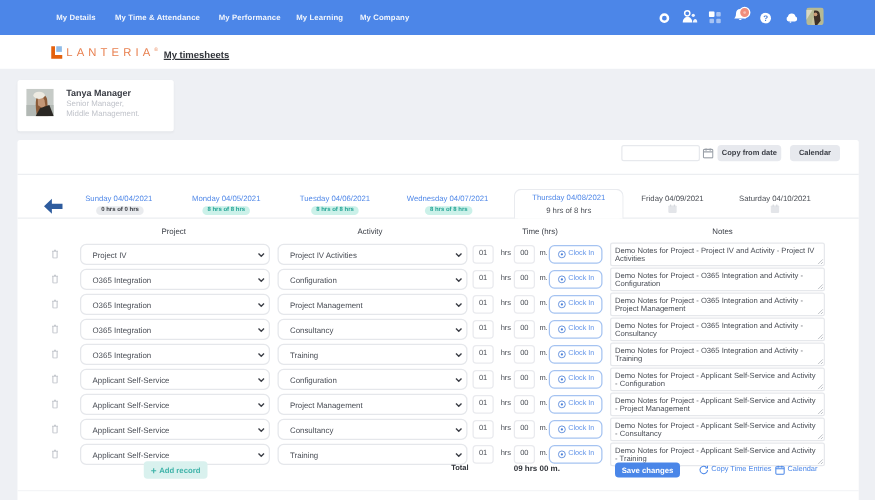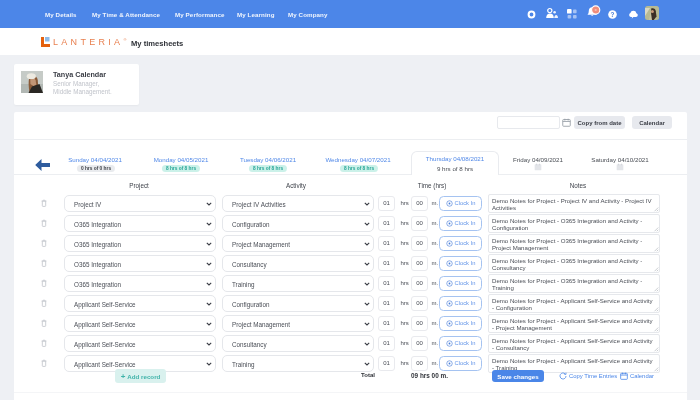--- a/index.html
+++ b/index.html
@@ -5,21 +5,21 @@
 html,body { width:700px; height:400px; overflow:hidden; }
 body { font-family:"Liberation Sans", sans-serif; }
 #app { position:relative; width:700px; height:400px; background:#eef0f4; }
 .abs { position:absolute; }
 
 #topbar { position:absolute; left:0; top:0; width:700px; height:28px; background:#4c86e8; }
 .nav { position:absolute; top:10.5px; font-size:6.2px; font-weight:700; color:#f0f5fd; white-space:nowrap; letter-spacing:.1px; }
 
 #logobar { position:absolute; left:0; top:28px; width:700px; height:27px; background:#fff; }
 #lname { position:absolute; left:53px; top:37px; font-size:9px; letter-spacing:3.3px; color:#e87f4e; font-weight:400; }
-#ltitle { position:absolute; left:131px; top:39px; font-size:7.6px; font-weight:700; color:#2f3238; }
+#ltitle { position:absolute; left:131px; top:39px; font-size:7.6px; font-weight:700; color:#2f3238;text-decoration:underline; }
 
 #ucard { position:absolute; left:14px; top:64px; width:125px; height:41px; background:#fff; border-radius:2px; box-shadow:0 1px 2px rgba(0,0,0,.04); }
 #uname { position:absolute; left:53px; top:70px; font-size:7.2px; font-weight:700; color:#3a3d45; }
 .usub { position:absolute; left:53px; font-size:6.3px; color:#c0c3ca; }
 
 #panel { position:absolute; left:14px; top:112px; width:673px; height:288px; background:#fff; border-radius:2px 2px 0 0; }
 
 #dinput { position:absolute; left:497px; top:116px; width:63px; height:13px; background:#fff; border:1px solid #e7e9ed; border-radius:2px; }
 .gbtn { position:absolute; top:116px; height:13px; background:#e7e9ee; border-radius:3px; font-size:6px; font-weight:600; color:#3a3d45; display:flex; align-items:center; justify-content:center; }
 #divider1 { position:absolute; left:14px; top:139px; width:673px; height:1px; background:#eceef1; }
@@ -112,21 +112,21 @@
 
   <div id="ucard"></div>
   <svg class="abs" style="left:21px;top:71px" width="22" height="22" viewBox="0 0 22 22">
       <rect width="22" height="22" fill="#c6cbc7"></rect>
       <rect y="13" width="22" height="9" fill="#b2b8b4"></rect>
       <path d="M8.6 5.5C13 3 16.5 5.5 16.8 9.5L17.6 22H8.5C7.6 16 7 10 8.6 5.5z" fill="#8a5a38"></path>
       <path d="M9.2 7c2.6-.8 4.6 0 5.4 2.2l.7 4.3-2.5 1.8-3.4-2.2z" fill="#c29676"></path>
       <ellipse cx="10.3" cy="5.2" rx="4.6" ry="2.9" fill="#edeae1"></ellipse>
       <path d="M11 15.5l7.5-2.5 3.5 9H7.5z" fill="#2a2723"></path>
     </svg>
-  <span id="uname">Tanya Calendar</span>
+  <span id="uname">Tanya Manager</span>
   <span class="usub" style="top:80px">Senior Manager,</span>
   <span class="usub" style="top:88px">Middle Management.</span>
 
   <div id="panel"></div>
   <div id="dinput"></div>
   <svg class="abs" style="left:562px;top:118px" width="9" height="9" viewBox="0 0 12 12">
       <rect x="1" y="2" width="10" height="9" rx="1" fill="none" stroke="#9aa0a8" stroke-width="1.2"></rect>
       <path d="M1 4.6h10" stroke="#9aa0a8" stroke-width="1.2"></path>
       <path d="M3.8 1v2.4M8.2 1v2.4" stroke="#9aa0a8" stroke-width="1.2"></path>
     </svg>

